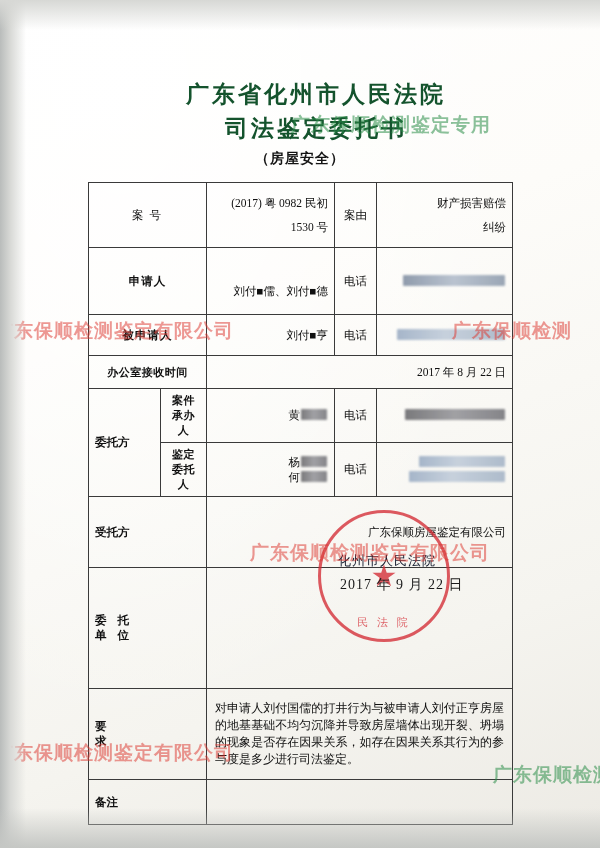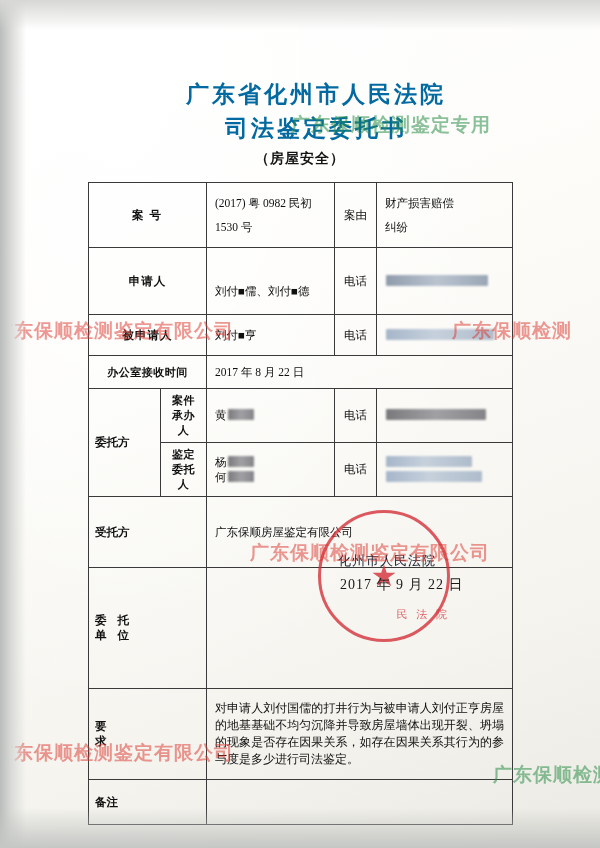--- a/index.html
+++ b/index.html
@@ -54,21 +54,21 @@
     top: 78px;
     left: 0;
     width: 600px;
     text-align: center;
   }
   .title-line1, .title-line2 {
     font-family: "Liberation Serif", serif;
     font-weight: bold;
     font-size: 23px;
     letter-spacing: 3px;
-    color: #0369a1;
+    color: #14532d;
     line-height: 34px;
     padding-left: 32px;
   }
   .title-sub {
     margin-top: 4px;
     font-size: 14px;
     font-weight: bold;
     letter-spacing: 1px;
     color: #141414;
   }
@@ -91,32 +91,32 @@
     line-height: 17px;
   }
   .lbl {
     text-align: center;
     font-weight: bold;
     letter-spacing: 1px;
     white-space: nowrap;
   }
   .lbl-sp {
     text-align: center;
-    font-weight: bold;
+    font-weight: normal;
     letter-spacing: 6px;
     padding-left: 10px !important;
     white-space: nowrap;
   }
   .lbl-v {
     text-align: left;
     font-weight: bold;
     line-height: 22px;
   }
   .val {
-    text-align: left;
+    text-align: right;
     padding-left: 8px !important;
   }
   .val-c {
     text-align: center;
     margin-left: 30px;
   }
   .small-lbl {
     text-align: center;
     font-weight: bold;
     letter-spacing: 0.5px;
@@ -185,23 +185,23 @@
     color: #d42b34;
     font-size: 15px;
     font-weight: bold;
     letter-spacing: 16px;
     opacity: .78;
     padding-left: 14px;
     box-sizing: border-box;
   }
   #stamp .arc2 {
     position: absolute;
-    left: 0; bottom: 20px;
+    left: 0; bottom: 12px;
     width: 132px;
-    text-align: right;
+    text-align: center;
     color: #d42b34;
     font-size: 11px;
     letter-spacing: 3px;
     opacity: .72;
   }
   
   .court-name {
     position: absolute;
     left: 338px;
     top: 552px;

